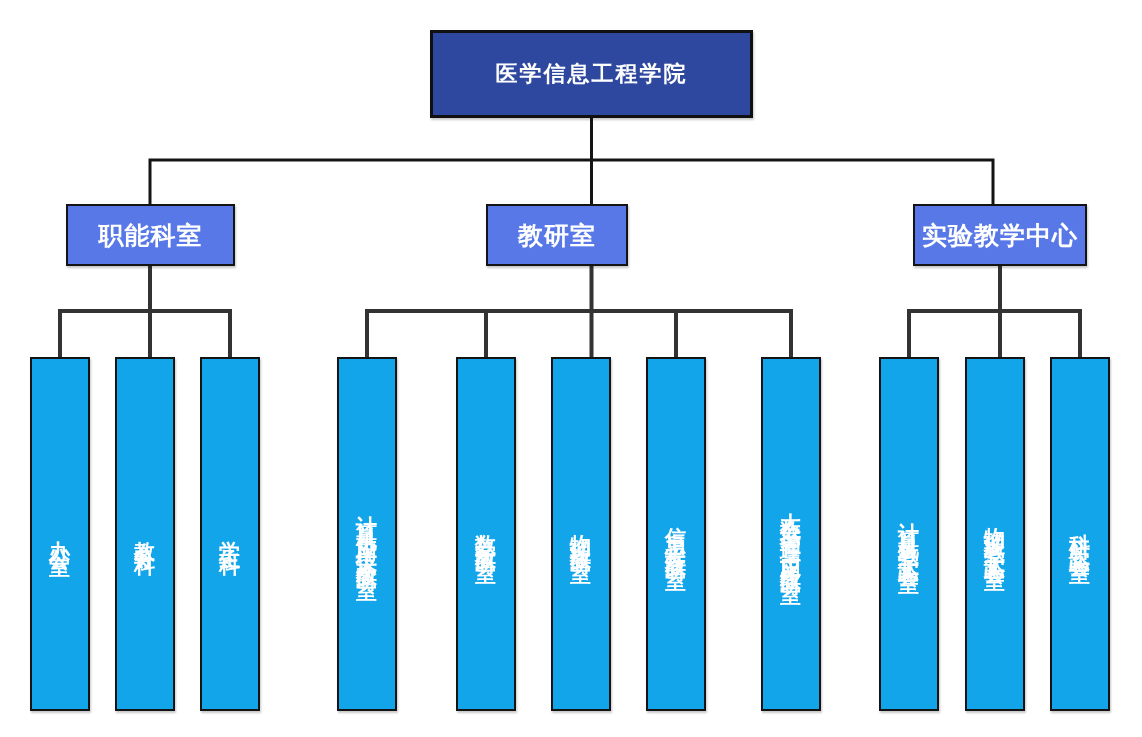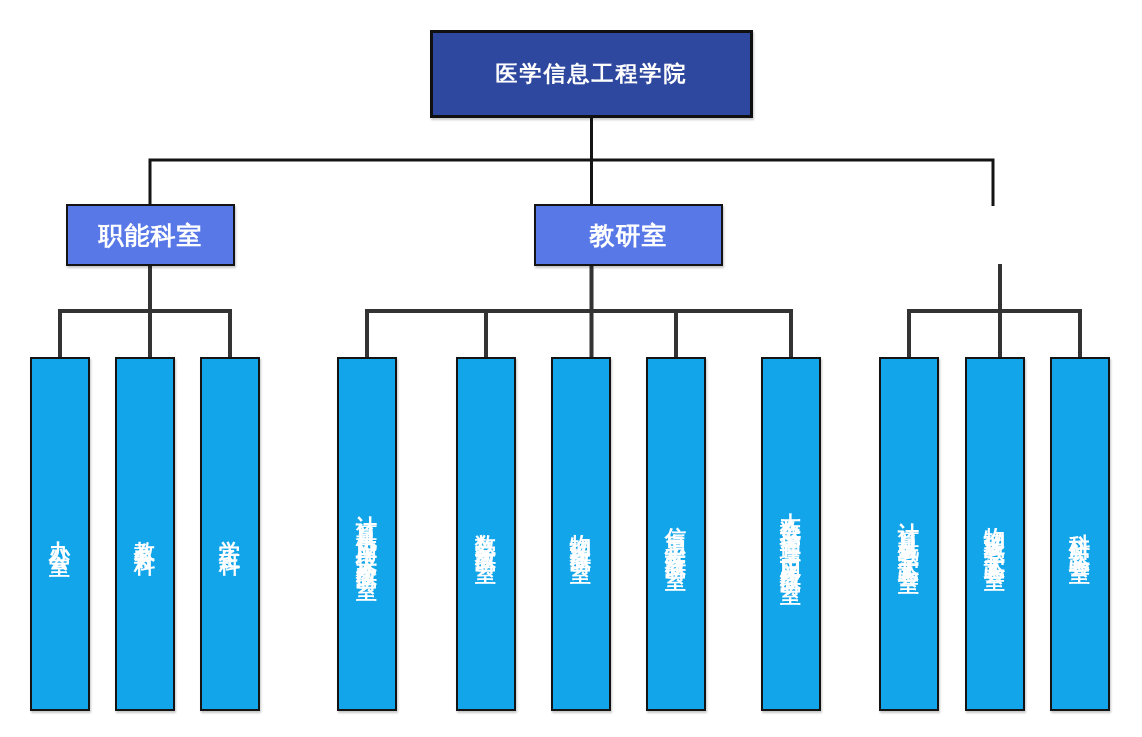--- a/index.html
+++ b/index.html
@@ -70,22 +70,25 @@
              M1000 264 V311 M907 311 H1082 M909 309 V359 M1000 309 V359 M1080 309 V359" stroke="#333333" stroke-width="4" fill="none"></path>
   </svg>
 
   <div class="node root" style="left:430px;top:30px;width:323px;height:88px">
     <span>医学信息工程学院</span>
   </div>
 
   <div class="node branch" style="left:66px;top:204px;width:169px;height:62px">
     <span>职能科室</span>
   </div>
-  <div class="node branch" style="left:534px;top:204px;width:189px;height:62px">
+  <div class="node branch" style="left:486px;top:204px;width:142px;height:62px">
     <span>教研室</span>
+  </div>
+  <div class="node branch" style="left:913px;top:204px;width:174px;height:62px">
+    <span>实验教学中心</span>
   </div>
 
   <div class="node leaf" style="left:30px;top:357px;width:60px;height:354px">
     <span class="vtext">办公室</span>
   </div>
   <div class="node leaf" style="left:115px;top:357px;width:60px;height:354px">
     <span class="vtext">教务科</span>
   </div>
   <div class="node leaf" style="left:200px;top:357px;width:60px;height:354px">
     <span class="vtext">学生科</span>

